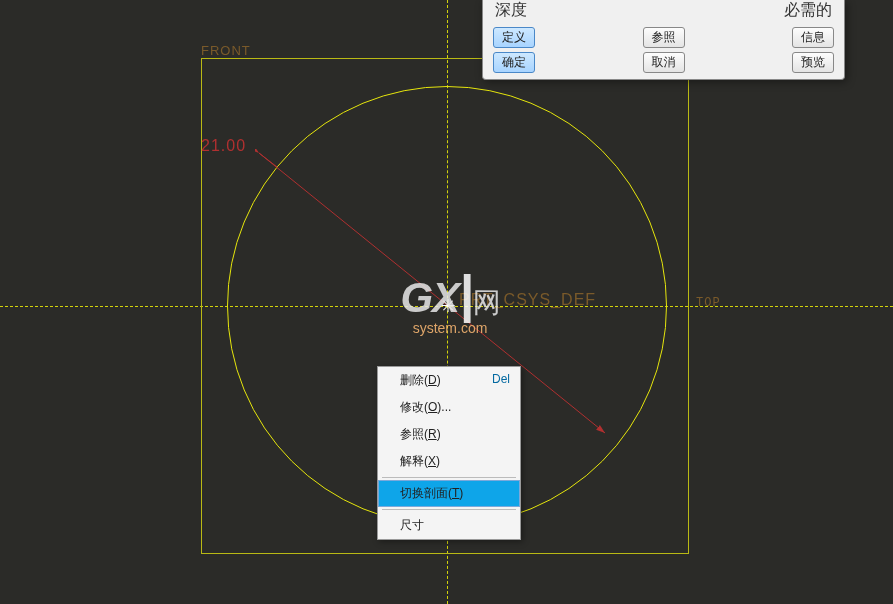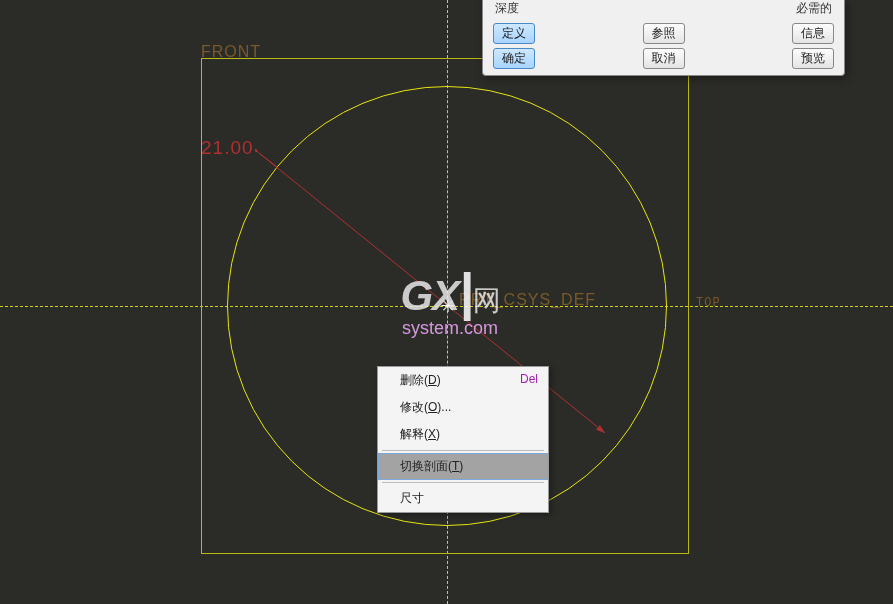--- a/index.html
+++ b/index.html
@@ -60,21 +60,21 @@
       width: 0;
       height: 604px;
       border-left: 1.5px dashed #d4d40a;
     }
     
     .label-front {
       position: absolute;
       left: 201px;
       top: 43px;
       color: #7a5a2a;
-      font-size: 16px;
+      font-size: 13px;
       letter-spacing: 1px;
     }
     .label-top {
       position: absolute;
       left: 696px;
       top: 296px;
       color: #7a5a2a;
       font-size: 12px;
       letter-spacing: 1px;
       font-family: Liberation Mono, monospace;
@@ -86,21 +86,21 @@
       color: #7a5a2a;
       font-size: 16px;
       letter-spacing: 1px;
     }
     
     .dim-value {
       position: absolute;
       left: 201px;
       top: 137px;
       color: #b03030;
-      font-size: 19px;
+      font-size: 16px;
       letter-spacing: 1px;
     }
     .dim-line {
       position: absolute;
       left: 255px;
       top: 149px;
       width: 392px;
       height: 318px;
       pointer-events: none;
     }
@@ -135,40 +135,40 @@
       font-weight: bold;
       font-style: italic;
       letter-spacing: -1px;
     }
     .watermark-main .wang {
       font-style: normal;
       font-size: 28px;
       font-weight: normal;
     }
     .watermark-sub {
-      color: #f0abfc;
-      font-size: 18px;
+      color: #fdba74;
+      font-size: 14px;
       margin-top: -4px;
     }
     
     .dialog {
       position: absolute;
       right: 48px;
       top: 0;
       width: 363px;
       background: #f0f0f0;
       border: 1px solid #888;
       border-top: none;
       box-shadow: 2px 2px 8px rgba(0,0,0,0.4);
       border-radius: 0 0 4px 4px;
     }
     .dialog-row {
       display: flex;
       padding: 0px 12px;
-      font-size: 12px;
+      font-size: 16px;
       color: #333;
       justify-content: space-between;
       margin-bottom: 2px;
     }
     .dialog-btns {
       display: flex;
       padding: 4px 10px 6px 10px;
       gap: 8px;
       justify-content: space-between;
     }
@@ -190,46 +190,46 @@
     }
     .dbtn.selected {
       background: linear-gradient(#cde8ff, #a8d4ff);
       border-color: #4a88c8;
     }
     
     .context-menu {
       position: absolute;
       left: 377px;
       top: 366px;
-      width: 172px;
+      width: 144px;
       background: #f4f4f4;
       border: 1px solid #999;
       box-shadow: 2px 2px 6px rgba(0,0,0,0.35);
       font-size: 12px;
     }
     .menu-item {
       padding: 5px 10px 5px 22px;
       color: #222;
       cursor: pointer;
       position: relative;
       display: flex;
       justify-content: space-between;
     }
     .menu-item.highlighted {
-      background: #a3a3a3;
+      background: #0ea5e9;
       border: 1px solid #7ba9db;
       padding: 4px 9px 4px 21px;
     }
     .menu-sep {
       height: 1px;
       background: #bbb;
       margin: 2px 4px;
     }
     .menu-shortcut {
-      color: #a21caf;
+      color: #0369a1;
     }
     .underline {
       text-decoration: underline;
     }
   </style>
 </head>
 <body>
 
 <div class="viewport">
   <div class="axis-h"></div>
@@ -285,20 +285,23 @@
 
 <div class="context-menu">
   <div class="menu-item">
     <span><span>删除(</span><span class="underline">D</span><span>)</span></span>
     <span class="menu-shortcut">Del</span>
   </div>
   <div class="menu-item">
     <span><span>修改(</span><span class="underline">O</span><span>)...</span></span>
   </div>
   <div class="menu-item">
+    <span><span>参照(</span><span class="underline">R</span><span>)</span></span>
+  </div>
+  <div class="menu-item">
     <span><span>解释(</span><span class="underline">X</span><span>)</span></span>
   </div>
   <div class="menu-sep"></div>
   <div class="menu-item highlighted">
     <span><span>切换剖面(</span><span class="underline">T</span><span>)</span></span>
   </div>
   <div class="menu-sep"></div>
   <div class="menu-item">
     <span>尺寸</span>
   </div>

